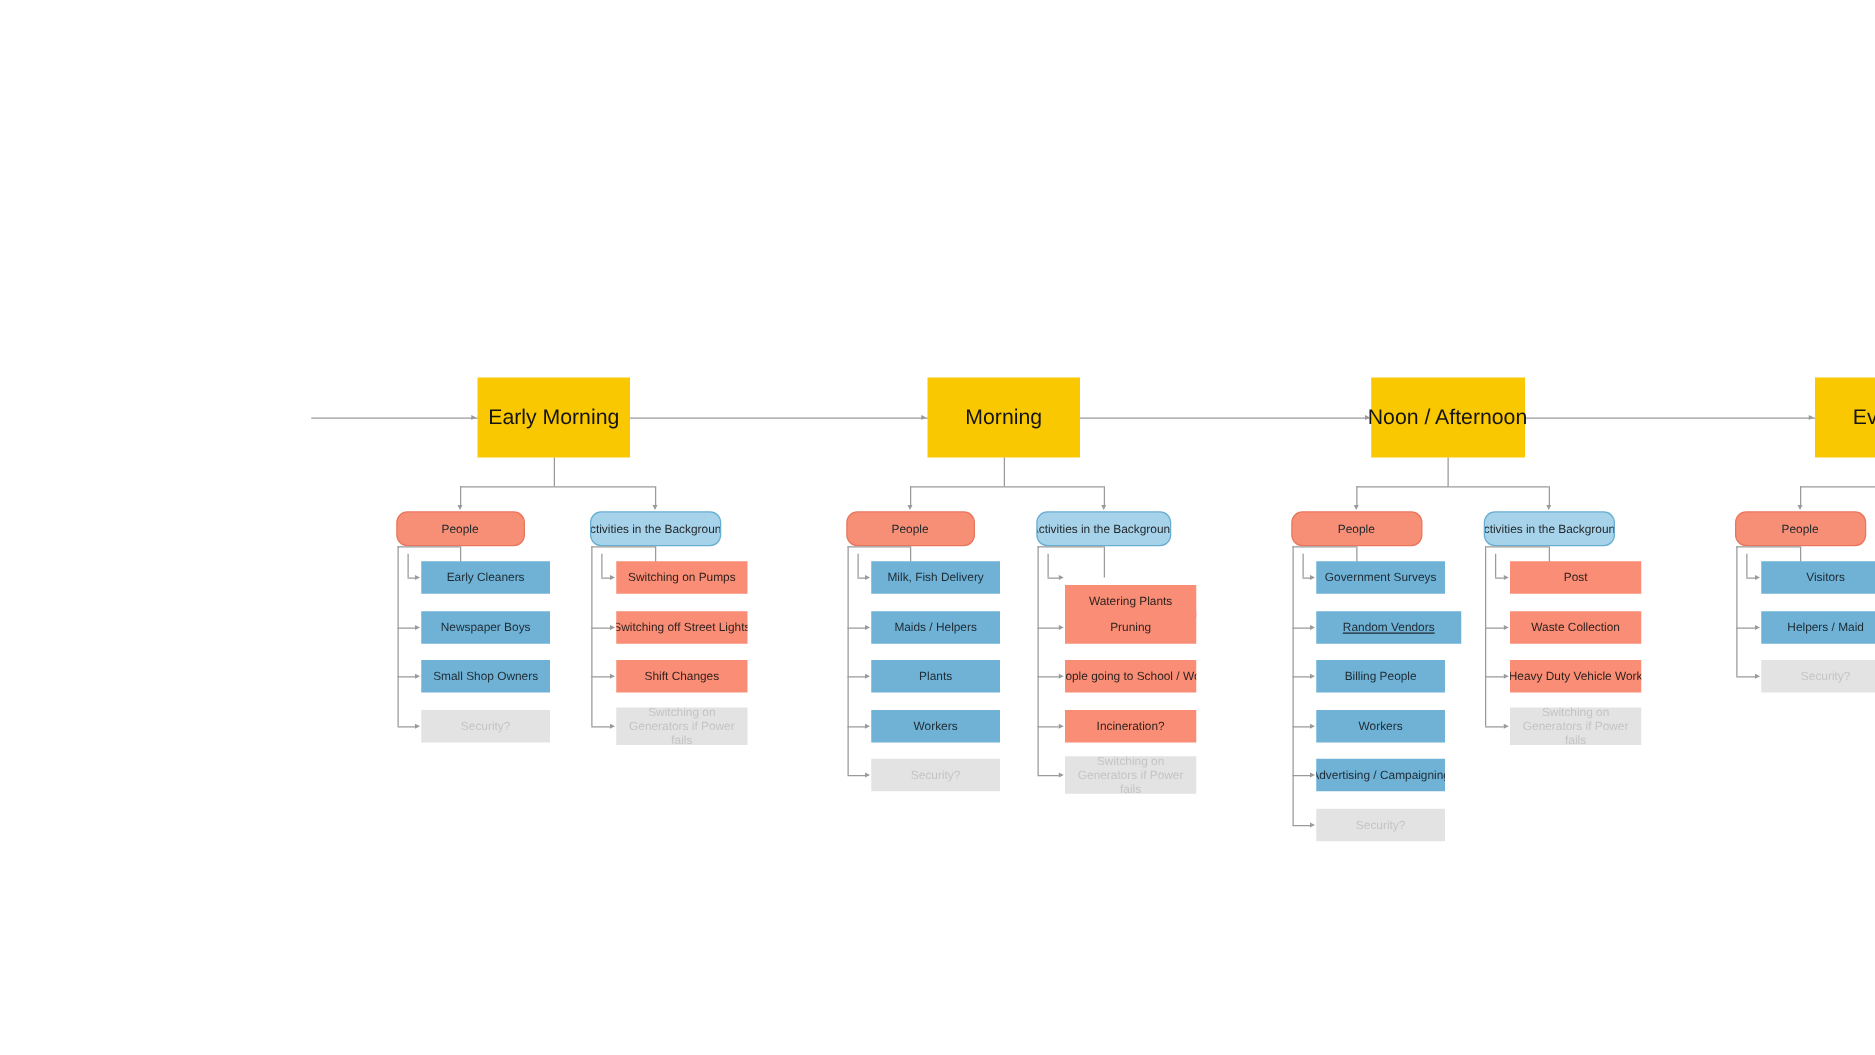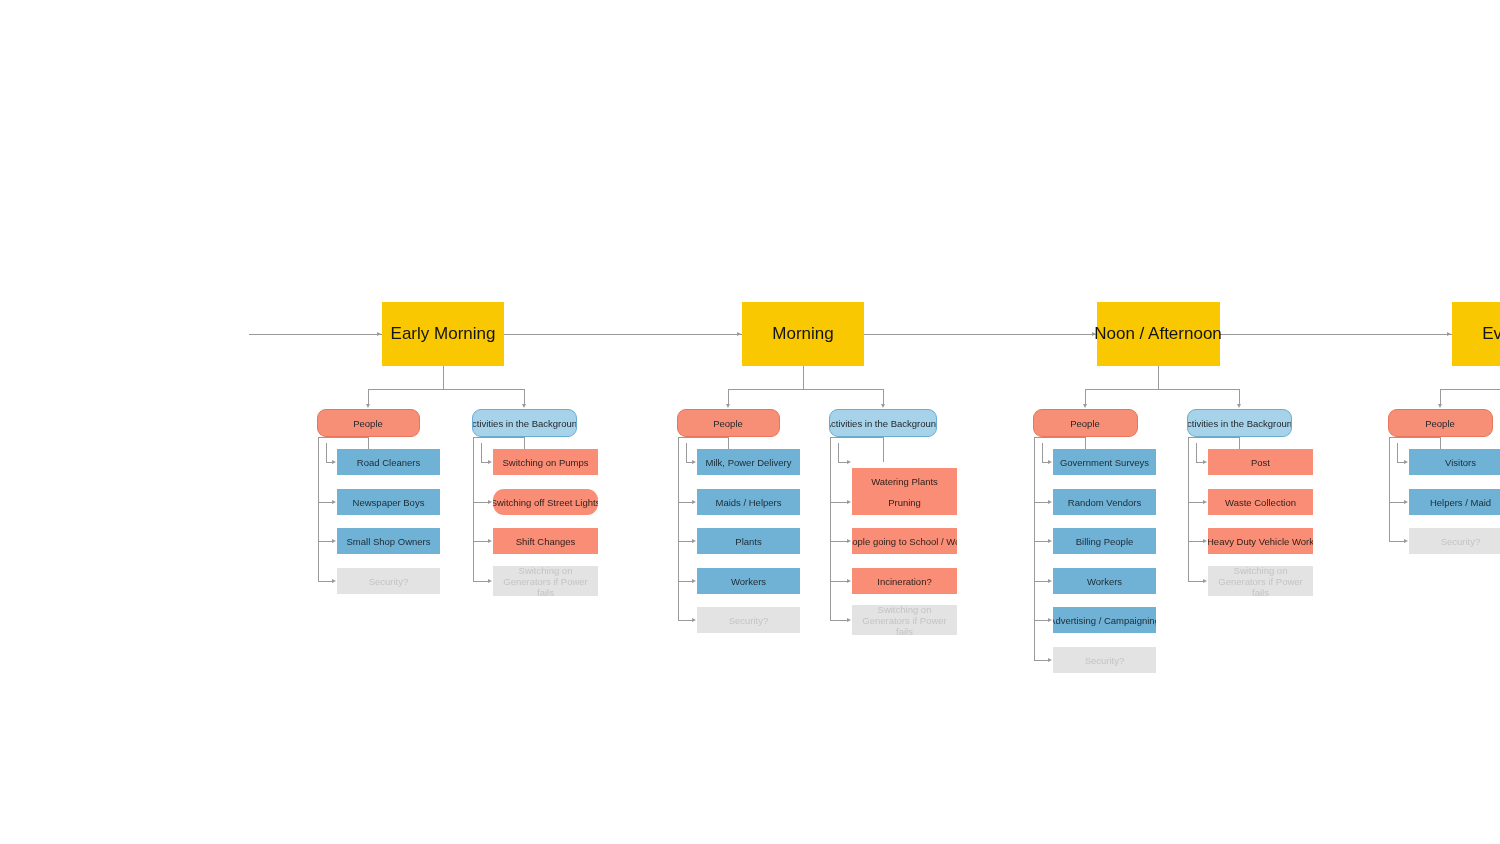--- a/index.html
+++ b/index.html
@@ -121,21 +121,21 @@
       <div class="cat-pill cat-people" style="left: 316.5px; top: 409px; width: 103px; height: 28px;">
         <span>People</span>
       </div>
       <div class="line-v" style="left: 317.5px; top: 437px; height: 144px;"></div>
       <div class="line-h" style="left: 317.5px; top: 437px; width: 50.5px;"></div>
       <div class="line-v" style="left: 368px; top: 437px; height: 25px;"></div>
       <div class="line-h" style="left: 325.5px; top: 462px; width: 6.5px;"></div>
       <div class="line-v" style="left: 325.5px; top: 443px; height: 19px;"></div>
       <div class="arrow-r" style="left: 332px; top: 459.5px;"></div>
       <div class="leaf blue" style="left: 337px; top: 449px; width: 103px; height: 26px;">
-        <span>Road Cleaners</span>
+        <span>Early Cleaners</span>
       </div>
       <div class="line-h" style="left: 317.5px; top: 502px; width: 14.5px;"></div>
       <div class="arrow-r" style="left: 332px; top: 499.5px;"></div>
       <div class="leaf blue" style="left: 337px; top: 489px; width: 103px; height: 26px;">
         <span>Newspaper Boys</span>
       </div>
       <div class="line-h" style="left: 317.5px; top: 541px; width: 14.5px;"></div>
       <div class="arrow-r" style="left: 332px; top: 538.5px;"></div>
       <div class="leaf blue" style="left: 337px; top: 528px; width: 103px; height: 26px;">
         <span>Small Shop Owners</span>
@@ -154,21 +154,21 @@
       <div class="line-h" style="left: 472.5px; top: 437px; width: 51.5px;"></div>
       <div class="line-v" style="left: 524px; top: 437px; height: 25px;"></div>
       <div class="line-h" style="left: 480.5px; top: 462px; width: 7.5px;"></div>
       <div class="line-v" style="left: 480.5px; top: 443px; height: 19px;"></div>
       <div class="arrow-r" style="left: 488px; top: 459.5px;"></div>
       <div class="leaf salmon" style="left: 493px; top: 449px; width: 105px; height: 26px;">
         <span>Switching on Pumps</span>
       </div>
       <div class="line-h" style="left: 472.5px; top: 502px; width: 15.5px;"></div>
       <div class="arrow-r" style="left: 488px; top: 499.5px;"></div>
-      <div class="leaf salmon" style="left: 493px; top: 489px; width: 105px; height: 26px; border-radius: 11px;">
+      <div class="leaf salmon" style="left: 493px; top: 489px; width: 105px; height: 26px;">
         <span>Switching off Street Lights</span>
       </div>
       <div class="line-h" style="left: 472.5px; top: 541px; width: 15.5px;"></div>
       <div class="arrow-r" style="left: 488px; top: 538.5px;"></div>
       <div class="leaf salmon" style="left: 493px; top: 528px; width: 105px; height: 26px;">
         <span>Shift Changes</span>
       </div>
       <div class="line-h" style="left: 472.5px; top: 581px; width: 15.5px;"></div>
       <div class="arrow-r" style="left: 488px; top: 578.5px;"></div>
       <div class="leaf gray" style="left: 493px; top: 566px; width: 105px; height: 30px;">
@@ -185,21 +185,21 @@
       <div class="cat-pill cat-people" style="left: 676.5px; top: 409px; width: 103px; height: 28px;">
         <span>People</span>
       </div>
       <div class="line-v" style="left: 677.5px; top: 437px; height: 183px;"></div>
       <div class="line-h" style="left: 677.5px; top: 437px; width: 50.5px;"></div>
       <div class="line-v" style="left: 728px; top: 437px; height: 25px;"></div>
       <div class="line-h" style="left: 685.5px; top: 462px; width: 6.5px;"></div>
       <div class="line-v" style="left: 685.5px; top: 443px; height: 19px;"></div>
       <div class="arrow-r" style="left: 692px; top: 459.5px;"></div>
       <div class="leaf blue" style="left: 697px; top: 449px; width: 103px; height: 26px;">
-        <span>Milk, Power Delivery</span>
+        <span>Milk, Fish Delivery</span>
       </div>
       <div class="line-h" style="left: 677.5px; top: 502px; width: 14.5px;"></div>
       <div class="arrow-r" style="left: 692px; top: 499.5px;"></div>
       <div class="leaf blue" style="left: 697px; top: 489px; width: 103px; height: 26px;">
         <span>Maids / Helpers</span>
       </div>
       <div class="line-h" style="left: 677.5px; top: 541px; width: 14.5px;"></div>
       <div class="arrow-r" style="left: 692px; top: 538.5px;"></div>
       <div class="leaf blue" style="left: 697px; top: 528px; width: 103px; height: 26px;">
         <span>Plants</span>
@@ -263,21 +263,21 @@
       <div class="line-h" style="left: 1033.5px; top: 437px; width: 51.5px;"></div>
       <div class="line-v" style="left: 1085px; top: 437px; height: 25px;"></div>
       <div class="line-h" style="left: 1041.5px; top: 462px; width: 6.5px;"></div>
       <div class="line-v" style="left: 1041.5px; top: 443px; height: 19px;"></div>
       <div class="arrow-r" style="left: 1048px; top: 459.5px;"></div>
       <div class="leaf blue" style="left: 1053px; top: 449px; width: 103px; height: 26px;">
         <span>Government Surveys</span>
       </div>
       <div class="line-h" style="left: 1033.5px; top: 502px; width: 14.5px;"></div>
       <div class="arrow-r" style="left: 1048px; top: 499.5px;"></div>
-      <div class="leaf blue" style="left: 1053px; top: 489px; width: 103px; height: 26px;">
+      <div class="leaf blue" style="left: 1053px; top: 489px; width: 116px; height: 26px; text-decoration: underline;">
         <span>Random Vendors</span>
       </div>
       <div class="line-h" style="left: 1033.5px; top: 541px; width: 14.5px;"></div>
       <div class="arrow-r" style="left: 1048px; top: 538.5px;"></div>
       <div class="leaf blue" style="left: 1053px; top: 528px; width: 103px; height: 26px;">
         <span>Billing People</span>
       </div>
       <div class="line-h" style="left: 1033.5px; top: 581px; width: 14.5px;"></div>
       <div class="arrow-r" style="left: 1048px; top: 578.5px;"></div>
       <div class="leaf blue" style="left: 1053px; top: 568px; width: 103px; height: 26px;">

